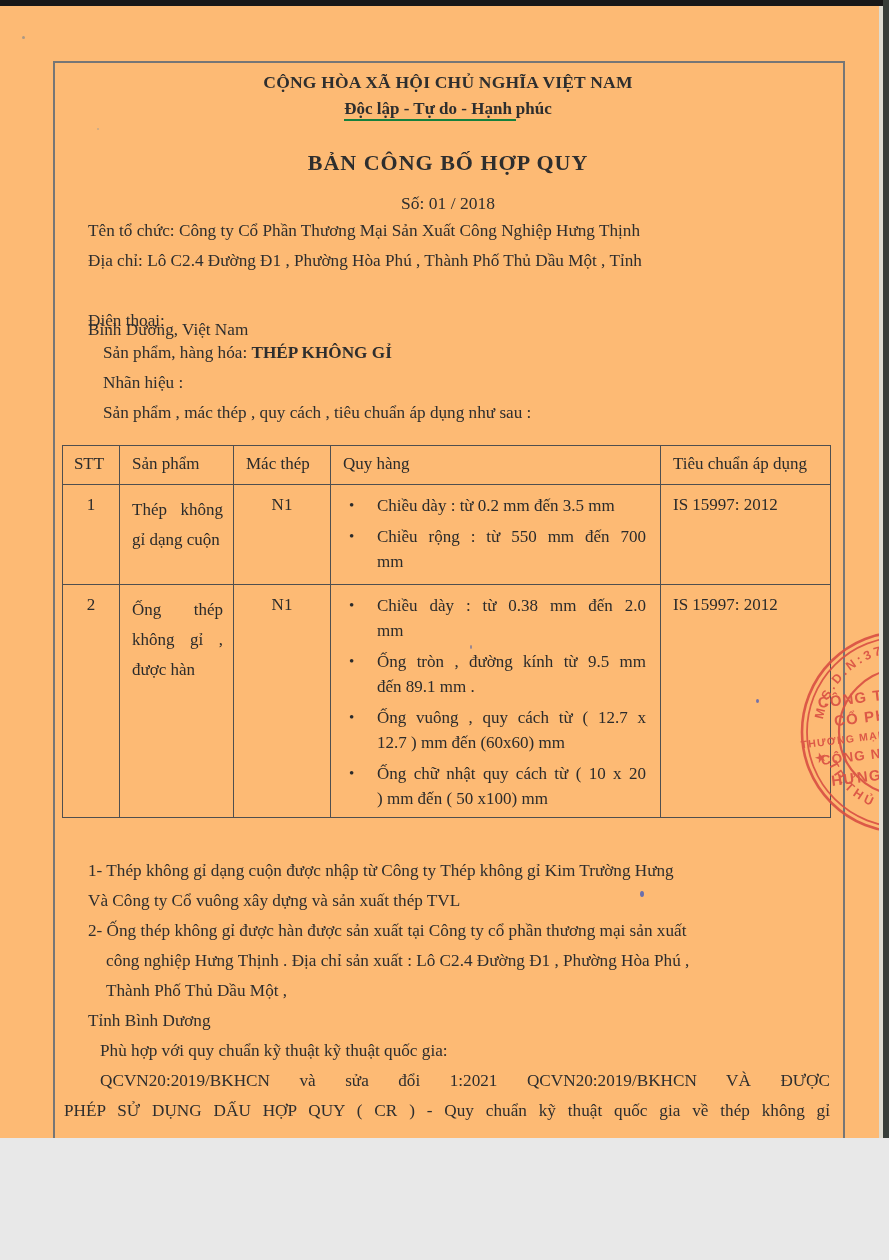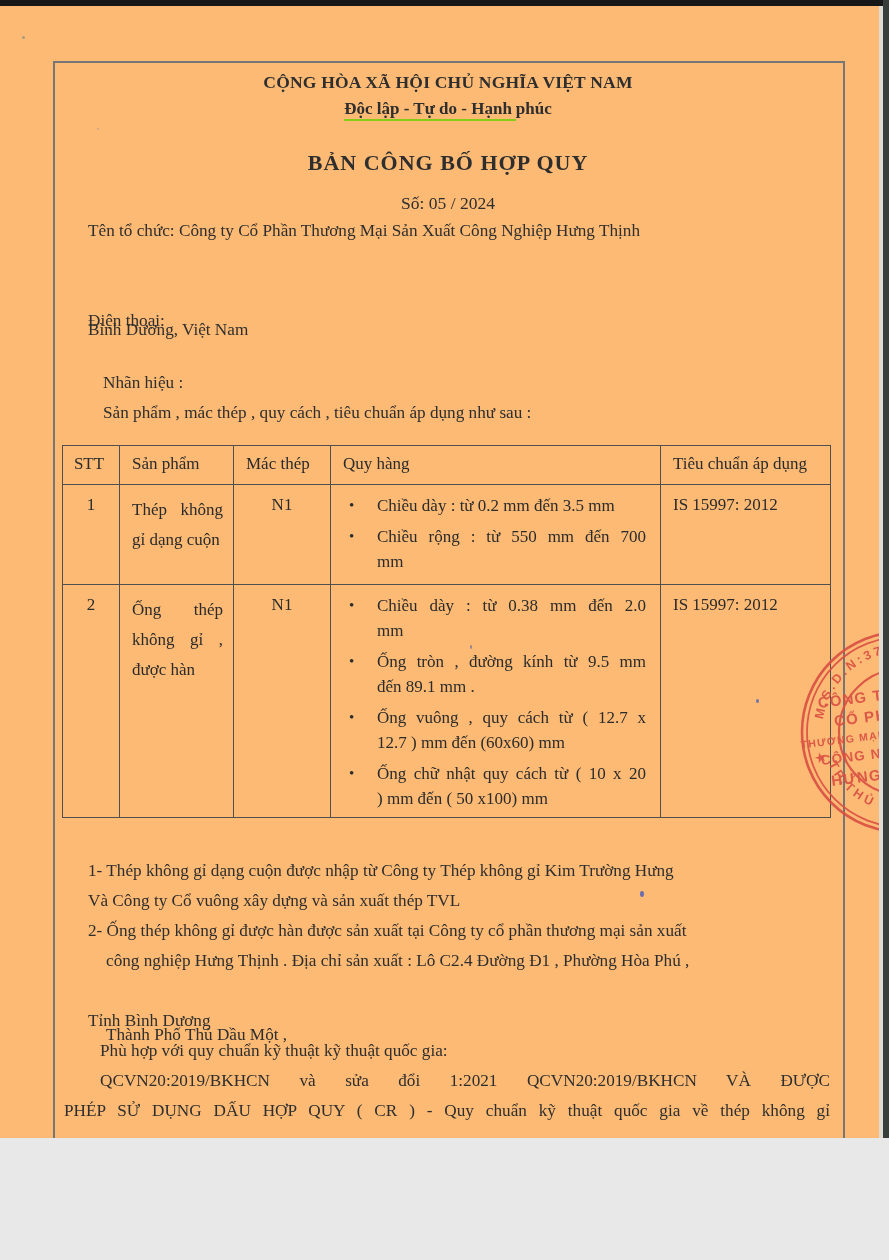--- a/index.html
+++ b/index.html
@@ -11,21 +11,21 @@
   .edge-right-light{left:879px;top:0;width:4px;height:1260px;background:#dedcd2;z-index:5;}
   .edge-right{left:883px;top:0;width:6px;height:1260px;background:#383e3a;z-index:6;}
   .edge-bottom{left:0;top:1253px;width:889px;height:7px;background:#c3c3c3;border-top:1px solid #9c9c9c;z-index:6;}
   .edge-corner{left:875px;top:1249px;width:14px;height:11px;background:#1f1f1f;z-index:7;}
   
   .frame{left:53px;top:61px;width:788px;height:1097px;border:2px solid #767676;z-index:1;}
   
   .center-band{left:53px;width:790px;text-align:center;}
   .natl{font-weight:bold;font-size:17.5px;letter-spacing:.2px;}
   .motto{font-weight:bold;font-size:17px;}
-  .motto .u{border-bottom:2px solid #84cc16;padding-bottom:1px;padding-right:4px;}
+  .motto .u{border-bottom:2px solid #15803d;padding-bottom:1px;padding-right:4px;}
   .doc-title{font-weight:bold;font-size:22px;letter-spacing:1px;}
   .doc-num{font-size:17.5px;}
   
   .line{position:absolute;font-size:17.2px;white-space:nowrap;}
   .b{font-weight:bold;}
   
   table.spec{position:absolute;left:62px;top:445px;width:768px;border-collapse:collapse;table-layout:fixed;
              font-size:17px;color:#2b2b2b;}
   table.spec td,table.spec th{border:1.7px solid #4f4f4f;vertical-align:top;font-weight:normal;text-align:left;
              padding:0;overflow:hidden;}
@@ -58,25 +58,27 @@
   <div class="abs edge-right"></div>
   <div class="abs edge-bottom"></div>
   <div class="abs edge-corner"></div>
 
   <div class="abs frame"></div>
 
   <div class="abs center-band natl" style="top:72px;">CỘNG HÒA XÃ HỘI CHỦ NGHĨA VIỆT NAM</div>
   <div class="abs center-band motto" style="top:99px;"><span class="u">Độc lập - Tự do - Hạnh</span><span>phúc</span></div>
 
   <div class="abs center-band doc-title" style="top:150px;">BẢN CÔNG BỐ HỢP QUY</div>
-  <div class="abs center-band doc-num" style="top:193px;">Số: 05 / 2024</div>
+  <div class="abs center-band doc-num" style="top:193px;">Số: 01 / 2018</div>
 
   <div class="line" style="left:88px;top:221px;">Tên tổ chức: Công ty Cổ Phần Thương Mại Sản Xuất Công Nghiệp Hưng Thịnh</div>
+  <div class="line" style="left:88px;top:251px;">Địa chỉ: Lô C2.4 Đường Đ1 , Phường Hòa Phú , Thành Phố Thủ Dầu Một , Tỉnh</div>
   <div class="line" style="left:88px;top:281px;margin-top:39px;">Bình Dương, Việt Nam</div>
   <div class="line" style="left:88px;top:311px;">Điện thoại:</div>
+  <div class="line" style="left:103px;top:343px;"><span>Sản phẩm, hàng hóa: </span><span class="b">THÉP KHÔNG GỈ</span></div>
   <div class="line" style="left:103px;top:373px;">Nhãn hiệu :</div>
   <div class="line" style="left:103px;top:403px;">Sản phẩm , mác thép , quy cách , tiêu chuẩn áp dụng như sau :</div>
 
   <table class="spec">
     <colgroup>
         <col style="width:57px">
         <col style="width:114px">
         <col style="width:97px">
         <col style="width:330px">
         <col style="width:170px">
@@ -153,21 +155,21 @@
       </td>
       <td class="std-cell">IS 15997: 2012</td>
     </tr>
   </tbody>
     </table>
 
   <div class="line" style="left:88px;top:861px;text-align:right;">1- Thép không gỉ dạng cuộn được nhập từ Công ty Thép không gỉ Kim Trường Hưng</div>
   <div class="line" style="left:88px;top:891px;">Và Công ty Cổ vuông xây dựng và sản xuất thép TVL</div>
   <div class="line" style="left:88px;top:921px;">2- Ống thép không gỉ được hàn được sản xuất tại Công ty cổ phần thương mại sản xuất</div>
   <div class="line" style="left:106px;top:951px;">công nghiệp Hưng Thịnh . Địa chỉ sản xuất : Lô C2.4 Đường Đ1 , Phường Hòa Phú ,</div>
-  <div class="line" style="left:106px;top:981px;margin-top:44px;">Thành Phố Thủ Dầu Một ,</div>
+  <div class="line" style="left:106px;top:981px;">Thành Phố Thủ Dầu Một ,</div>
   <div class="line" style="left:88px;top:1011px;">Tỉnh Bình Dương</div>
   <div class="line" style="left:100px;top:1041px;">Phù hợp với quy chuẩn kỹ thuật kỹ thuật quốc gia:</div>
   <div class="just jl" style="top:1071px;text-indent:36px;">QCVN20:2019/BKHCN và sửa đổi 1:2021 QCVN20:2019/BKHCN VÀ ĐƯỢC</div>
   <div class="just jl" style="top:1101px;">PHÉP SỬ DỤNG DẤU HỢP QUY ( CR ) -  Quy chuẩn kỹ thuật quốc gia về thép không gỉ</div>
 
   <svg class="abs stamp" viewBox="0 0 220 220">
     <defs>
       <path id="arcTop" d="M 30,110 A 80,80 0 0 1 190,110" fill="none"></path>
       <path id="arcBottom" d="M 30,110 A 80,80 0 0 0 190,110" fill="none"></path>
     </defs>

